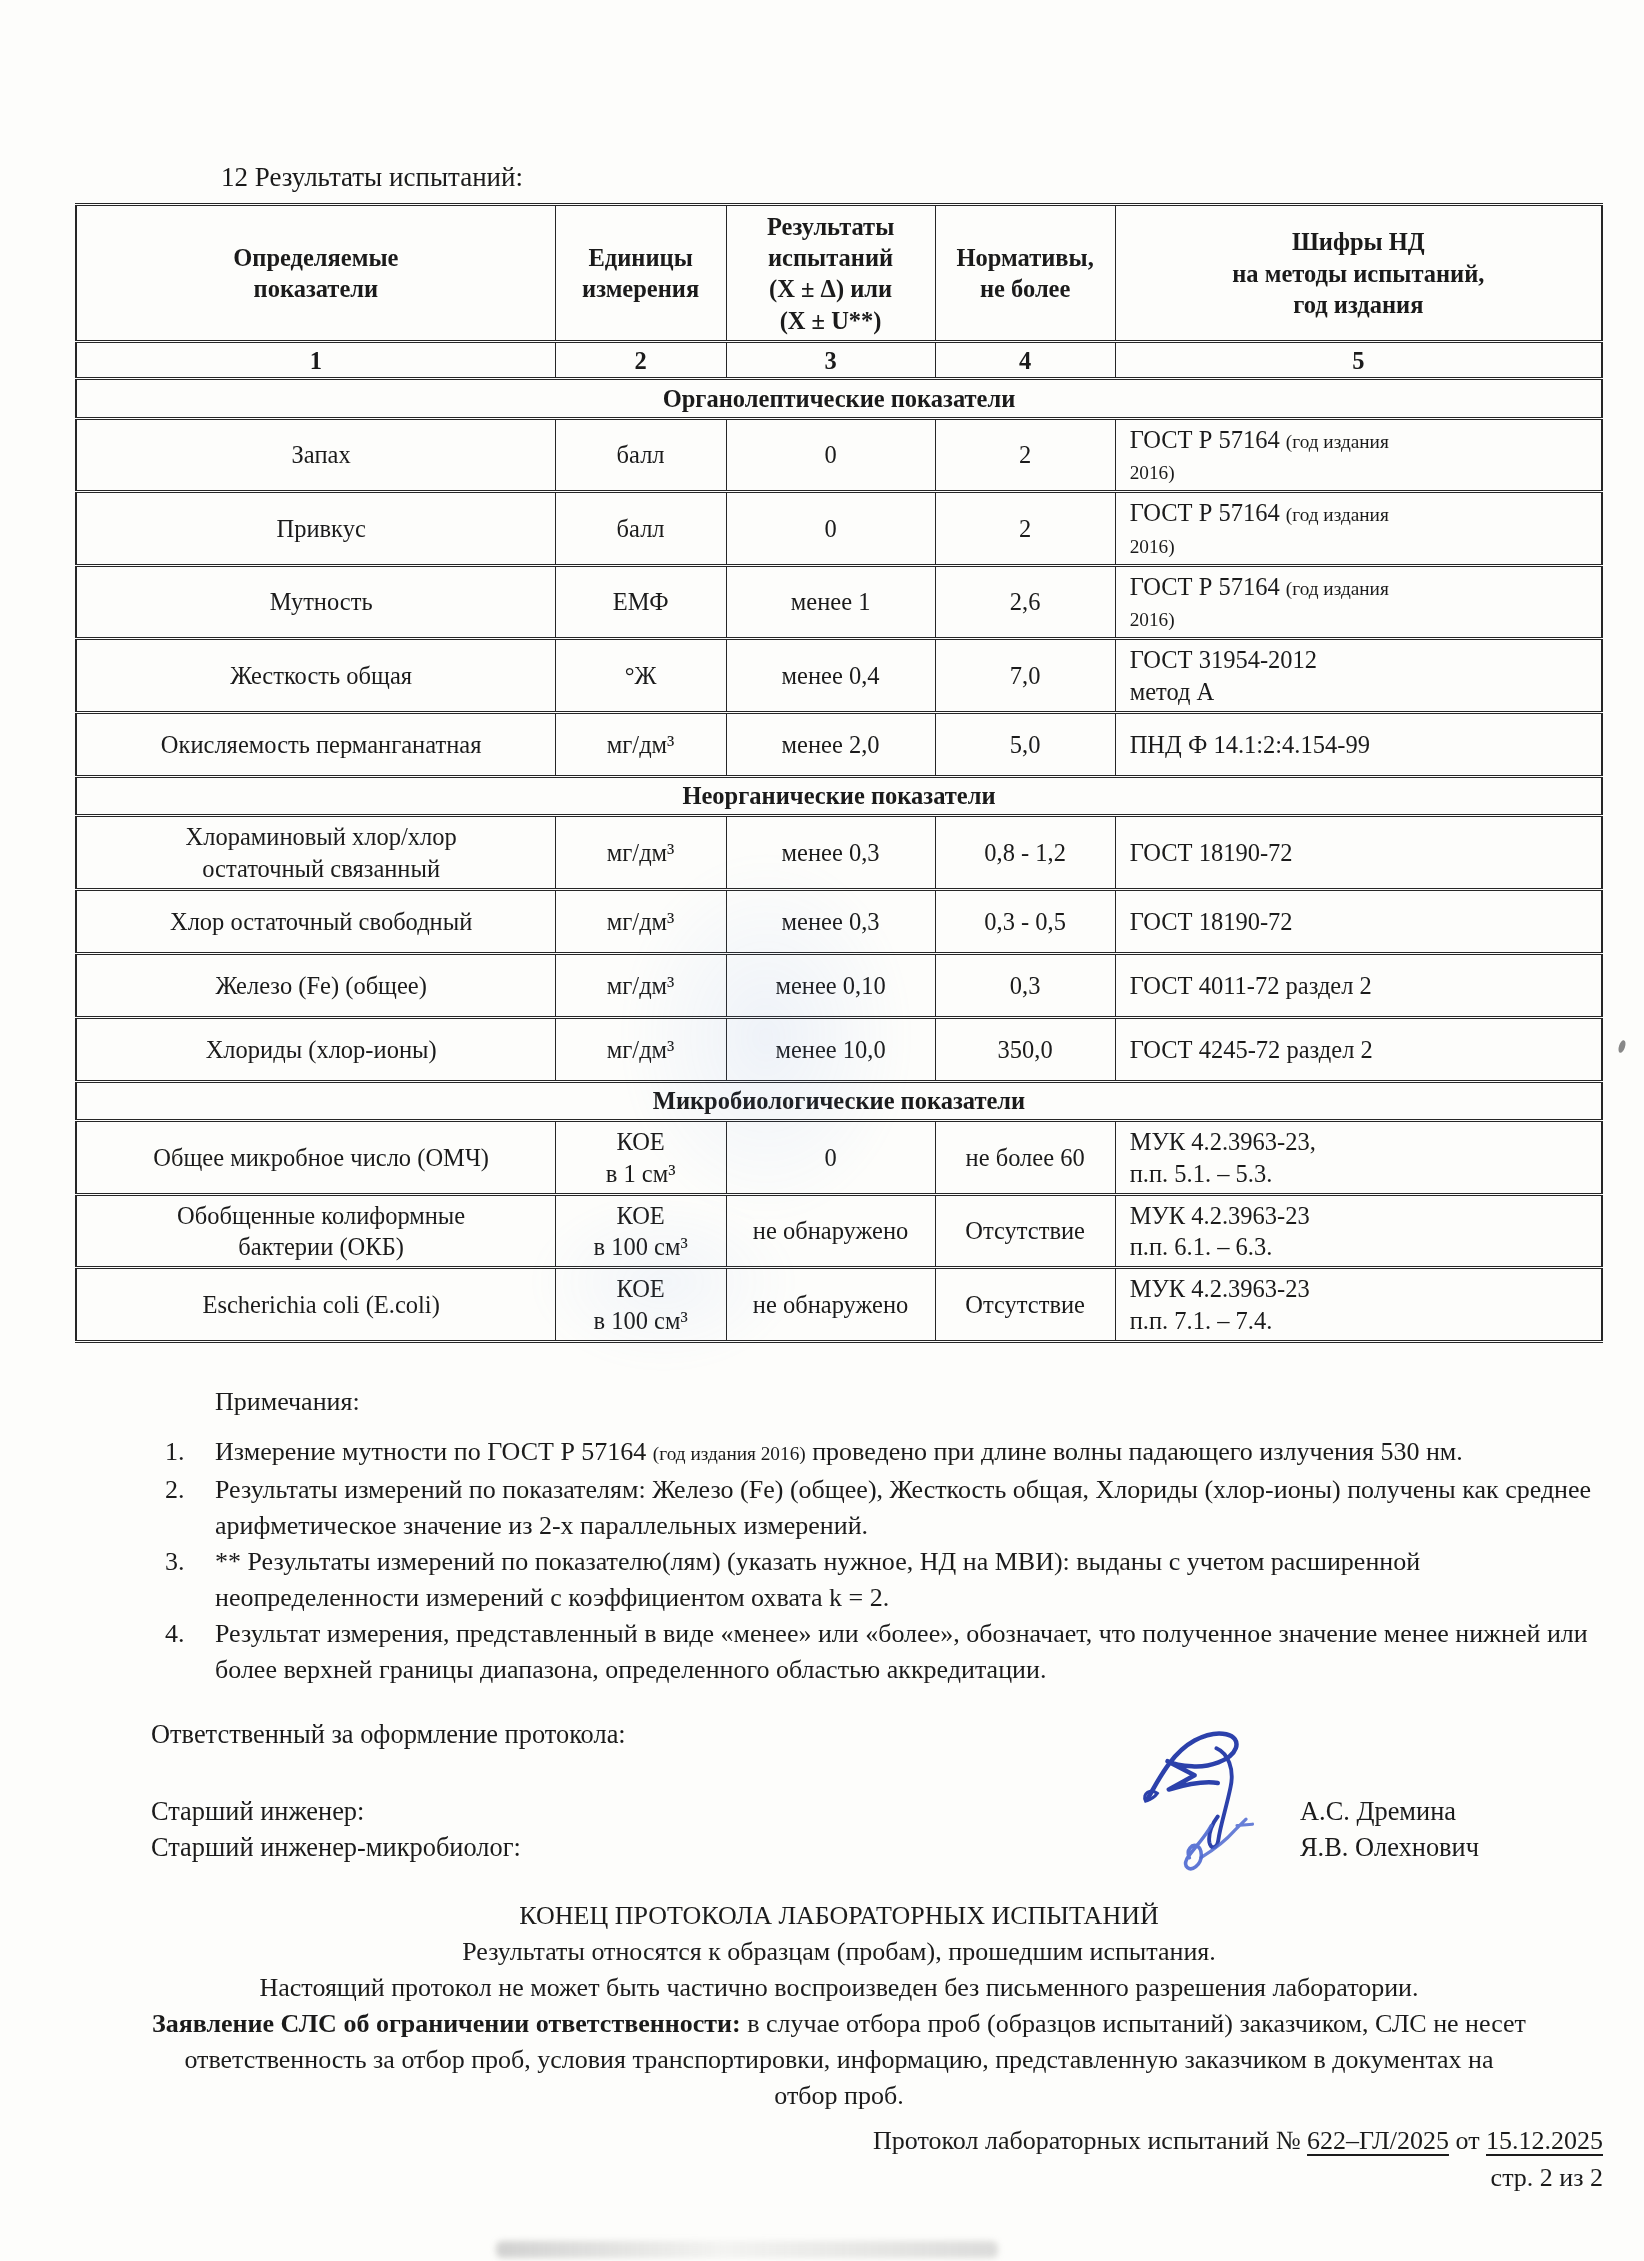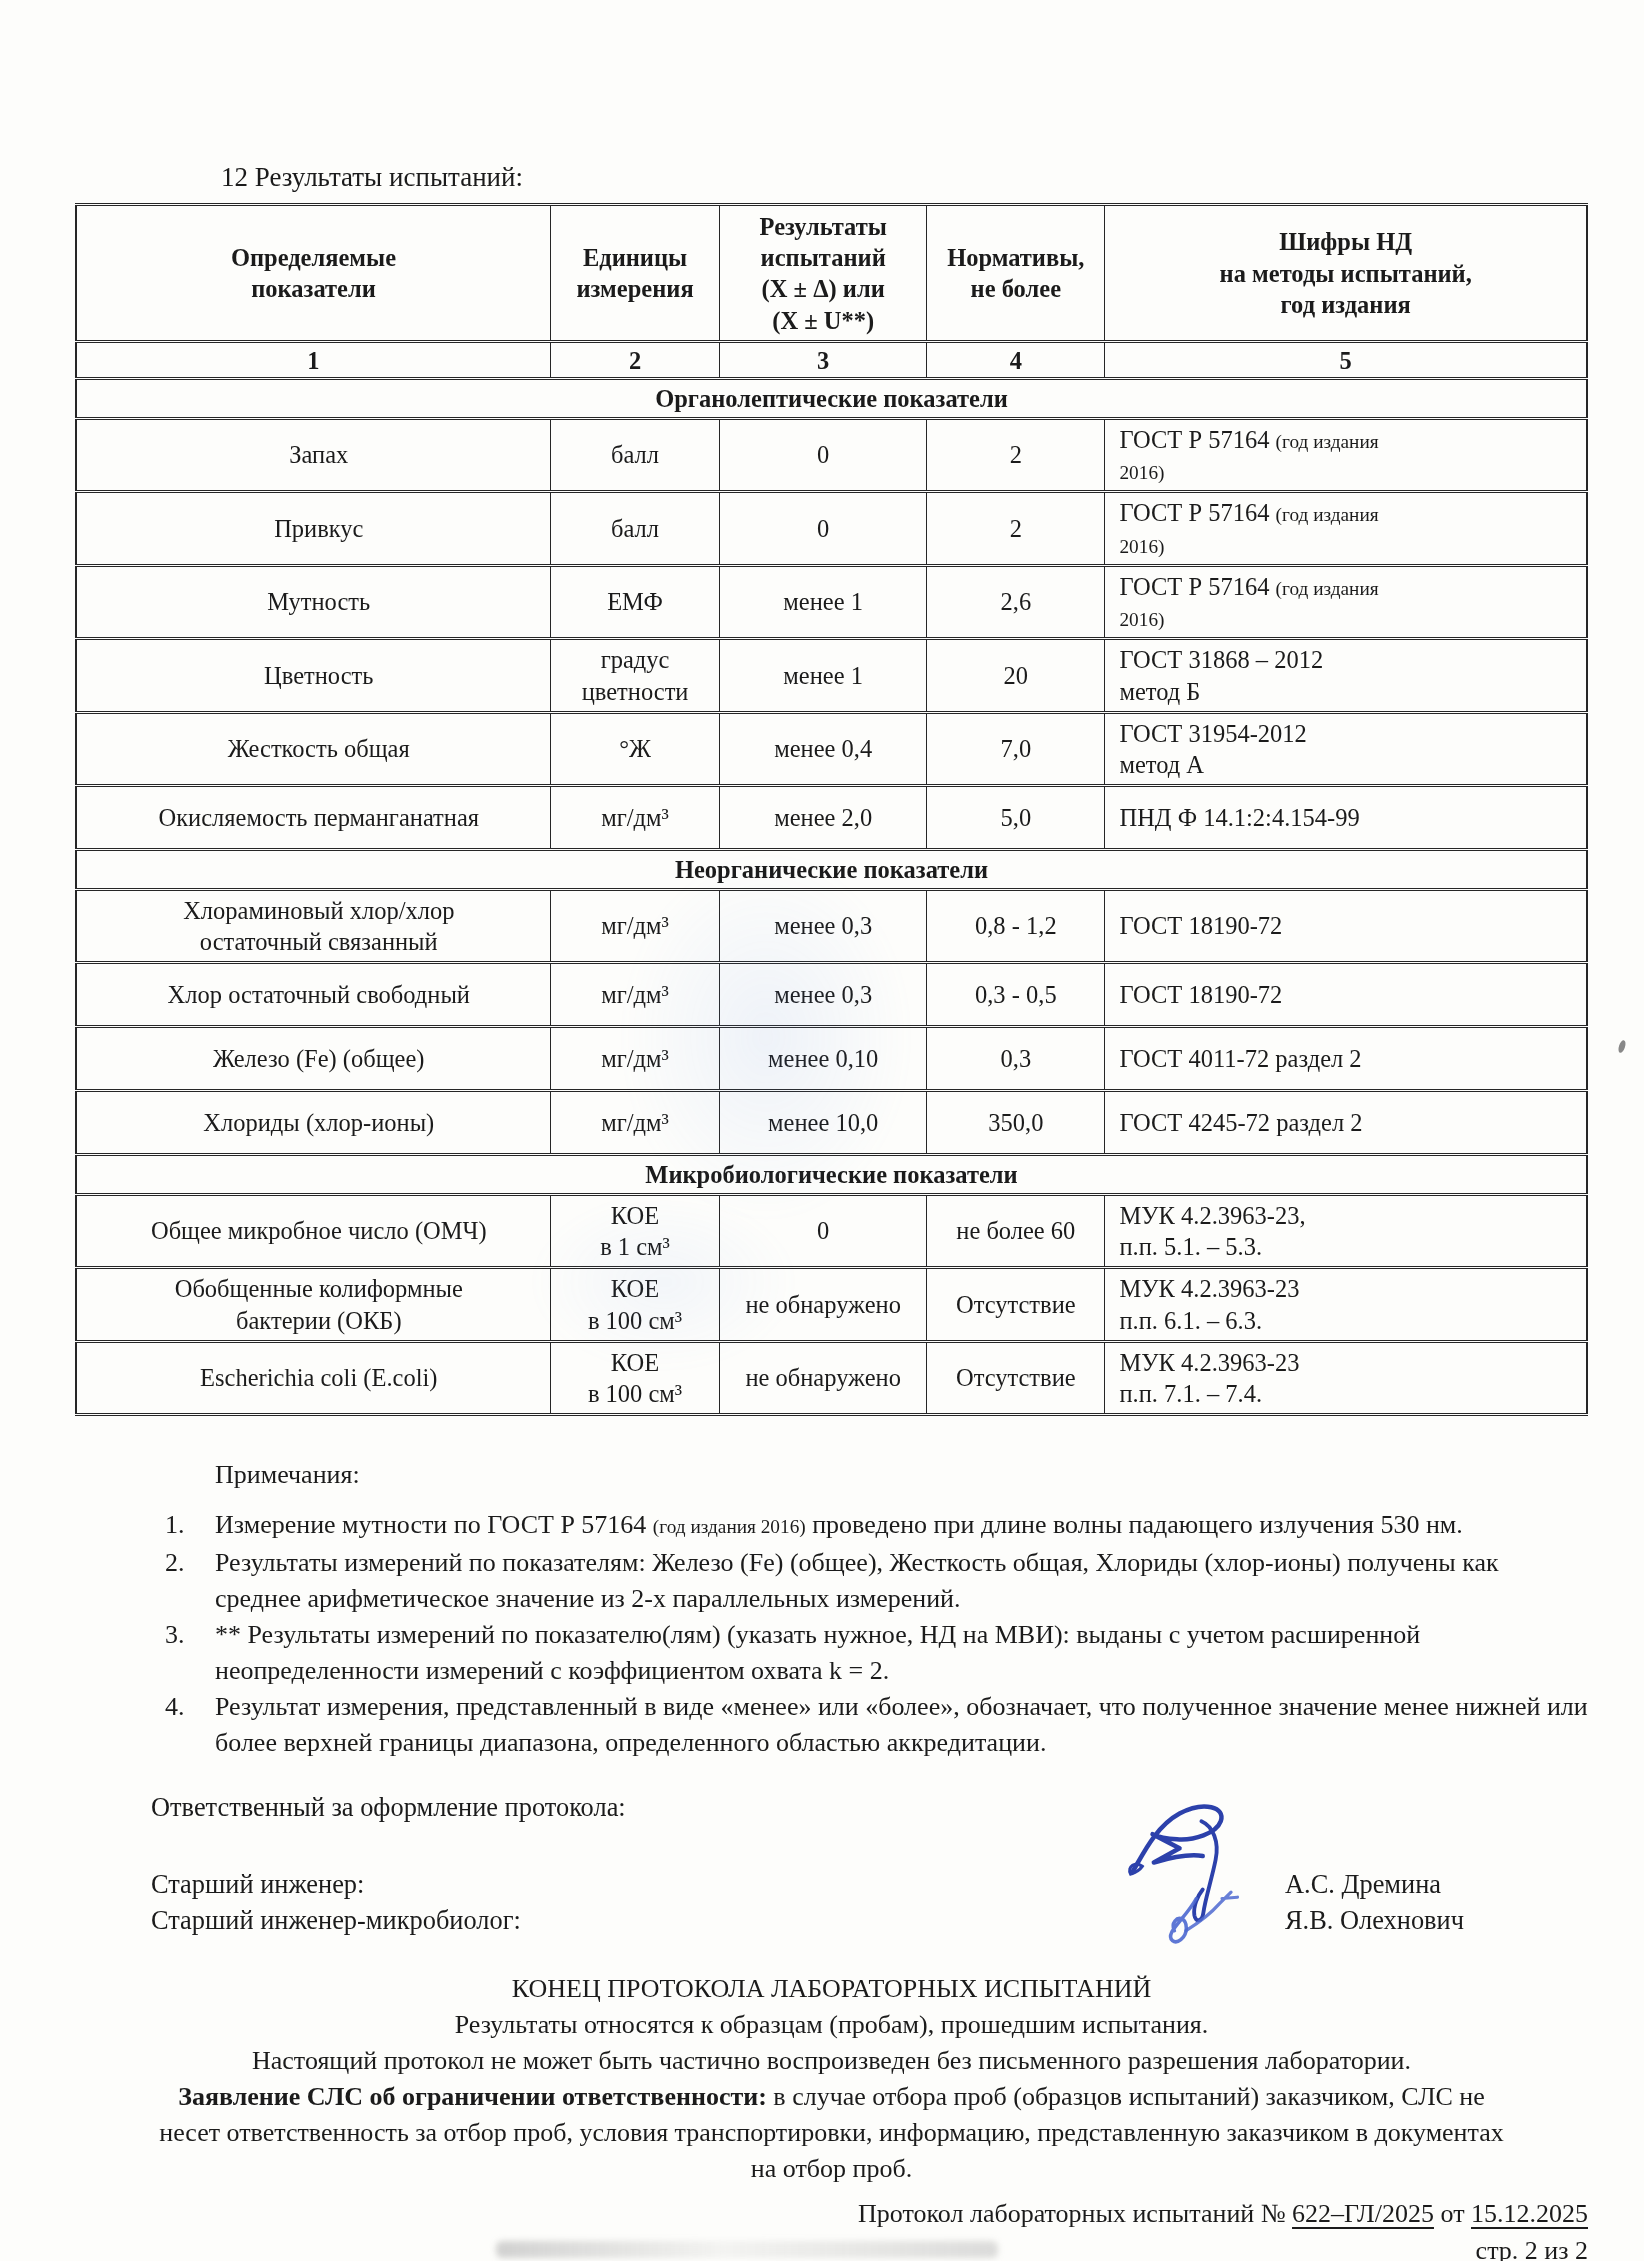--- a/index.html
+++ b/index.html
@@ -3,21 +3,21 @@
 <meta charset="utf-8">
 <style>
   html,body{margin:0;padding:0;background:#ffffff;}
   .page{
     position:relative;
     width:1644px;height:2261px;
     background:#fdfdfb;
     color:#1b1b1b;
     font-family:"Liberation Serif", serif;
     box-sizing:border-box;
-    padding:162px 56px 0 75px;
+    padding:162px 41px 0 75px;
     overflow:hidden;
   }
   .heading{margin-left:146px;font-size:27px;margin-bottom:10.3px;}
 
   
   table.results{
     width:100%;
     border-collapse:collapse;
     table-layout:fixed;
     font-size:24.5px;
@@ -145,29 +145,20 @@
         </tr>
         <tr class="data">
           <td class="c-ind">Мутность</td>
           <td class="c-unit">ЕМФ</td>
           <td class="c-res">менее 1</td>
           <td class="c-norm">2,6</td>
           <td class="c-nd"><span>ГОСТ Р 57164 </span><span class="sm">(год издания
 2016)</span></td>
         </tr>
         <tr class="data">
-          <td class="c-ind">Цветность</td>
-          <td class="c-unit">градус
-цветности</td>
-          <td class="c-res">менее 1</td>
-          <td class="c-norm">20</td>
-          <td class="c-nd"><span>ГОСТ 31868 – 2012
-метод Б</span></td>
-        </tr>
-        <tr class="data">
           <td class="c-ind">Жесткость общая</td>
           <td class="c-unit">°Ж</td>
           <td class="c-res">менее 0,4</td>
           <td class="c-norm">7,0</td>
           <td class="c-nd"><span>ГОСТ 31954-2012
 метод А</span></td>
         </tr>
         <tr class="data">
           <td class="c-ind">Окисляемость перманганатная</td>
           <td class="c-unit">мг/дм³</td>

